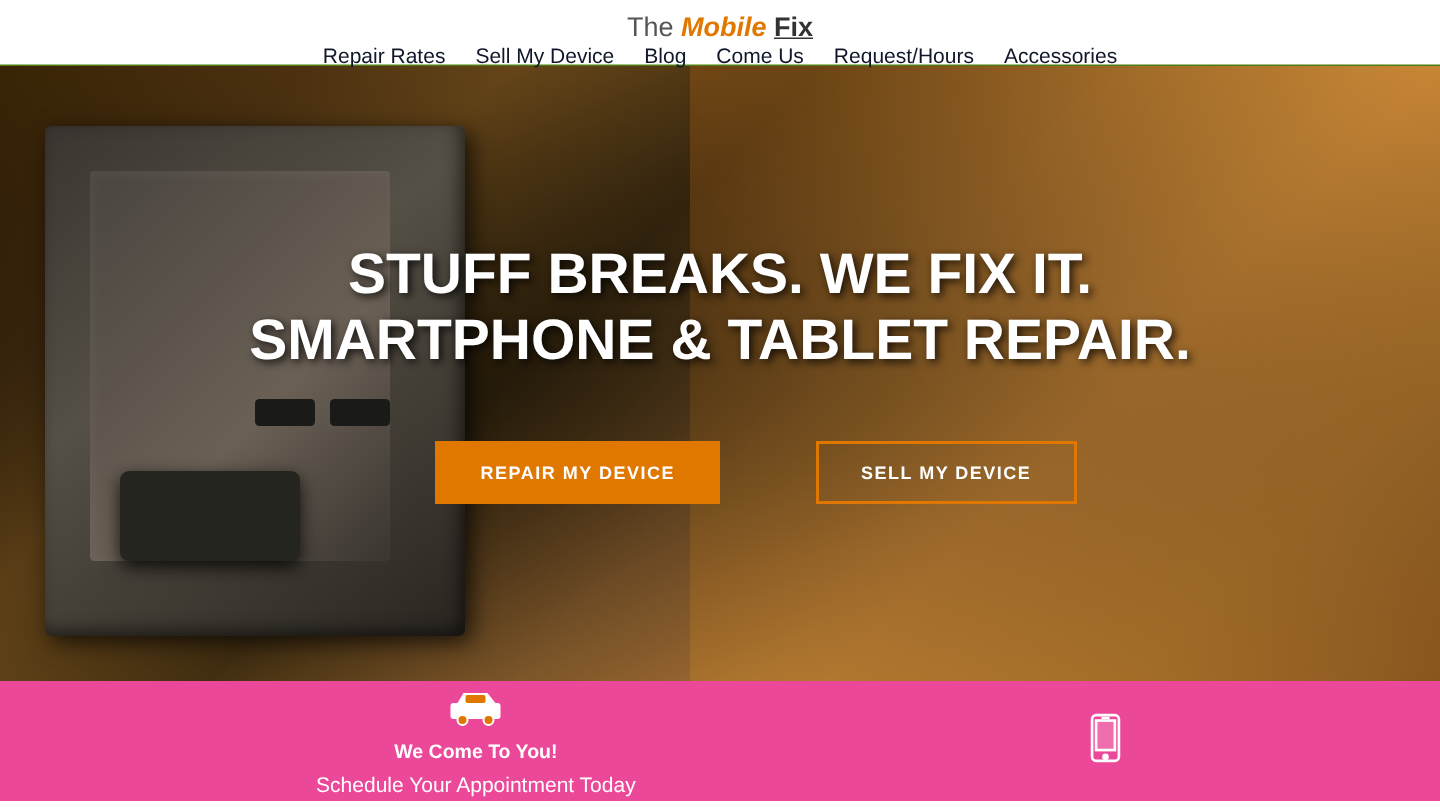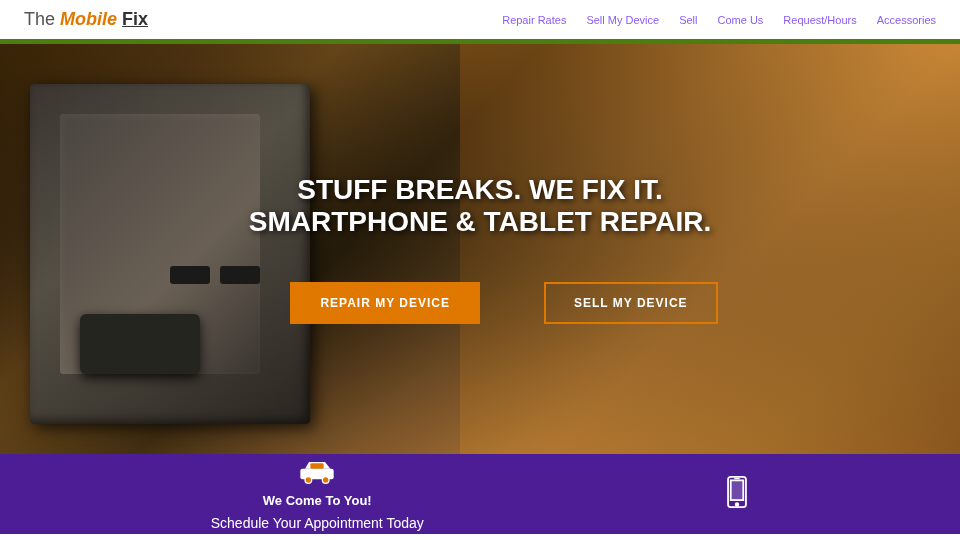--- a/index.html
+++ b/index.html
@@ -6,39 +6,40 @@
     body { font-family: Arial, sans-serif; width: 960px; height: 540px; overflow: hidden; }
 
     
     header {
       display: flex;
       align-items: center;
       justify-content: space-between;
       padding: 8px 24px;
       background: #fff;
       height: 44px;
-      border-bottom: 5px solid #4d7c0f;
+      border-bottom: 1px solid #4d7c0f;
       position: relative;
       z-index: 10;
+      flex-direction: column;
     }
     .logo {
       font-size: 18px;
       font-weight: bold;
     }
     .logo-the { color: #555; font-weight: normal; }
     .logo-mobile { color: #e07800; font-weight: bold; font-style: italic; }
     .logo-fix { color: #333; font-weight: bold; text-decoration: underline; }
 
     nav {
       display: flex;
       gap: 20px;
     }
     nav a {
-      font-size: 11px;
-      color: #8b5cf6;
+      font-size: 14px;
+      color: #0f172a;
       text-decoration: none;
     }
 
     
     .hero {
       position: relative;
       width: 960px;
       height: 410px;
       overflow: hidden;
       display: flex;
@@ -125,21 +126,21 @@
       background: linear-gradient(135deg, rgba(180,100,20,0.4) 0%, rgba(220,150,50,0.5) 50%, rgba(160,90,20,0.3) 100%);
     }
 
     .hero-content {
       position: relative;
       z-index: 5;
       text-align: center;
       color: #fff;
     }
     .hero-title {
-      font-size: 28px;
+      font-size: 38px;
       font-weight: 900;
       text-shadow: 2px 2px 6px rgba(0,0,0,0.8);
       line-height: 1.15;
       margin-bottom: 44px;
       text-transform: uppercase;
     }
     .hero-buttons {
       display: flex;
       gap: 16px;
       justify-content: center;
@@ -154,21 +155,21 @@
       cursor: pointer;
       background: transparent;
       color: #fff;
       transition: background 0.2s;
       margin-left: 48px;
     }
     .btn-hero.filled { background: #e07800; }
 
     
     .bottom-bar {
-      background: #4c1d95;
+      background: #ec4899;
       height: 80px;
       display: flex;
       align-items: center;
       justify-content: space-around;
       padding: 0 60px;
     }
     .bottom-item {
       display: flex;
       flex-direction: column;
       align-items: center;
@@ -215,21 +216,21 @@
   <div class="logo">
     <span class="logo-the">The</span>
     <span> </span>
     <span class="logo-mobile">Mobile</span>
     <span> </span>
     <span class="logo-fix">Fix</span>
   </div>
   <nav>
     <a href="#">Repair Rates</a>
     <a href="#">Sell My Device</a>
-    <a href="#">Sell</a>
+    <a href="#">Blog</a>
     <a href="#">Come Us</a>
     <a href="#">Request/Hours</a>
     <a href="#">Accessories</a>
   </nav>
 </header>
 
 <section class="hero">
   <div class="hero-bg"></div>
   <div class="warm-area"></div>
   <div class="hero-overlay"></div>

